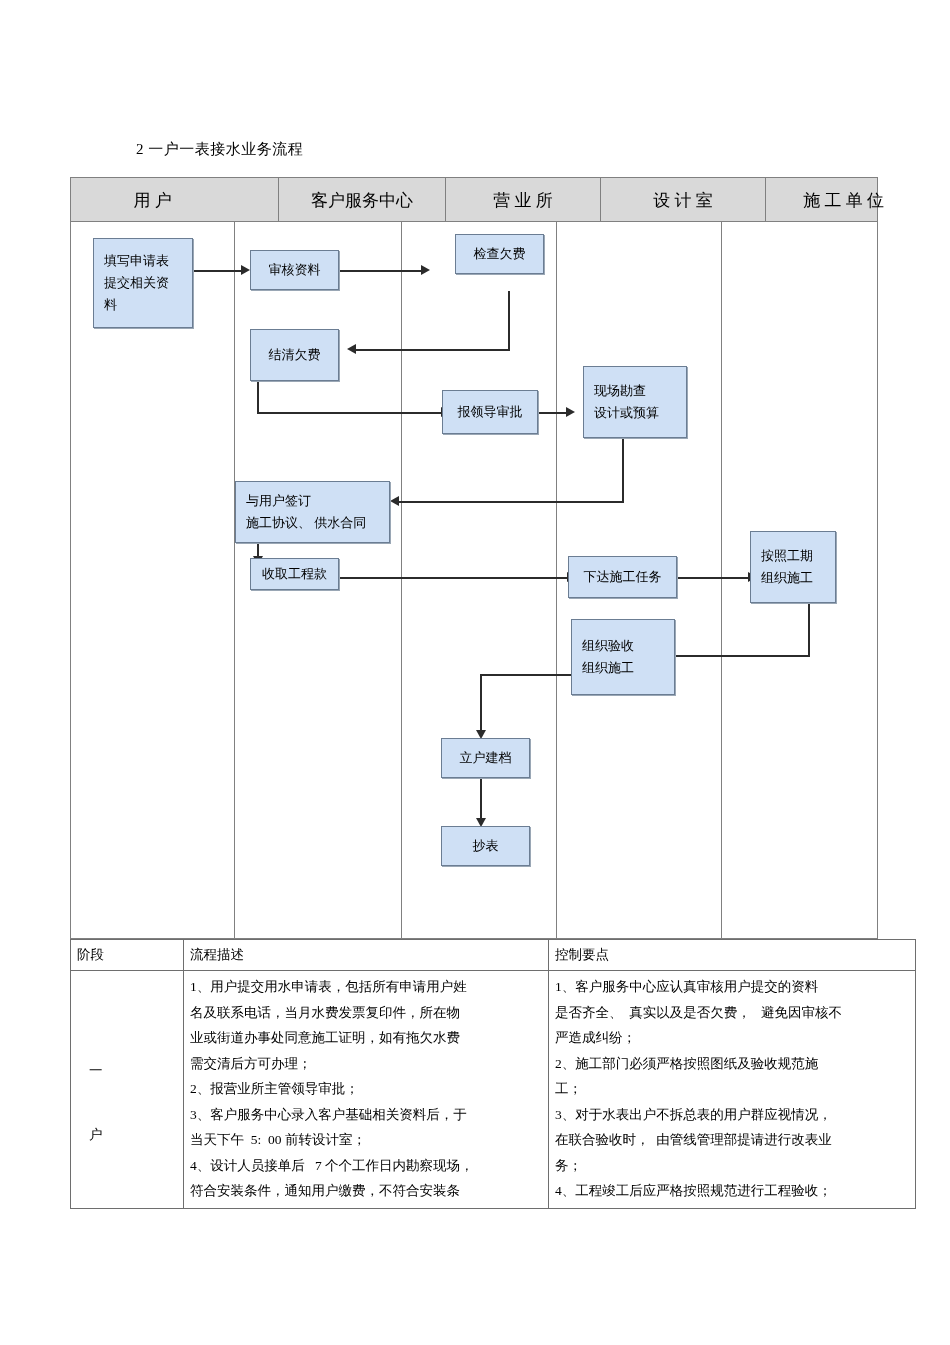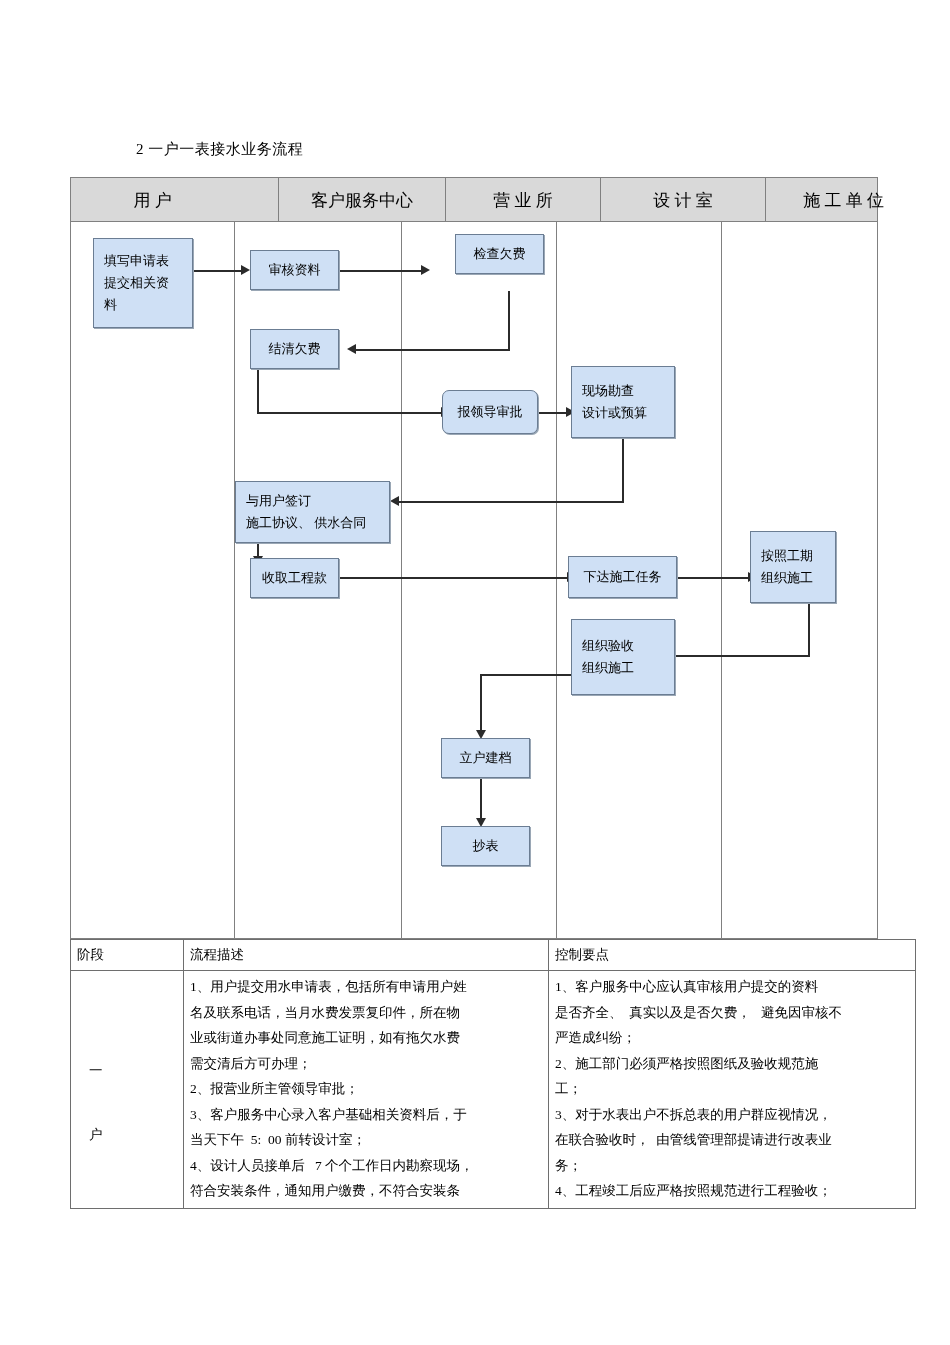--- a/index.html
+++ b/index.html
@@ -145,39 +145,39 @@
     </div>
 
     <div class="node center" style="left:179px;top:72px;width:89px;height:40px;">
       <span class="ln">审核资料</span>
     </div>
 
     <div class="node center" style="left:360px;top:56px;width:89px;height:40px;margin-left:24px;">
       <span class="ln">检查欠费</span>
     </div>
 
-    <div class="node center" style="left:179px;top:151px;width:89px;height:40px;">
+    <div class="node center" style="left:179px;top:151px;width:89px;height:52px;">
       <span class="ln">结清欠费</span>
     </div>
 
-    <div class="node center" style="left:371px;top:212px;width:96px;height:44px;border-radius:7px;">
+    <div class="node center" style="left:371px;top:212px;width:96px;height:44px;">
       <span class="ln">报领导审批</span>
     </div>
 
-    <div class="node left" style="left:500px;top:188px;width:104px;height:72px;">
+    <div class="node left" style="left:512px;top:188px;width:104px;height:72px;">
       <span class="ln">现场勘查</span>
       <span class="ln">设计或预算</span>
     </div>
 
     <div class="node left" style="left:164px;top:275px;width:155px;height:62px;margin-top:28px;">
       <span class="ln">与用户签订</span>
       <span class="ln">施工协议、 供水合同</span>
     </div>
 
-    <div class="node center" style="left:179px;top:380px;width:89px;height:40px;text-align:center;">
+    <div class="node center" style="left:179px;top:380px;width:89px;height:32px;text-align:center;">
       <span class="ln">收取工程款</span>
     </div>
 
     <div class="node center" style="left:497px;top:378px;width:109px;height:42px;">
       <span class="ln">下达施工任务</span>
     </div>
 
     <div class="node left" style="left:679px;top:353px;width:86px;height:72px;">
       <span class="ln">按照工期</span>
       <span class="ln">组织施工</span>

